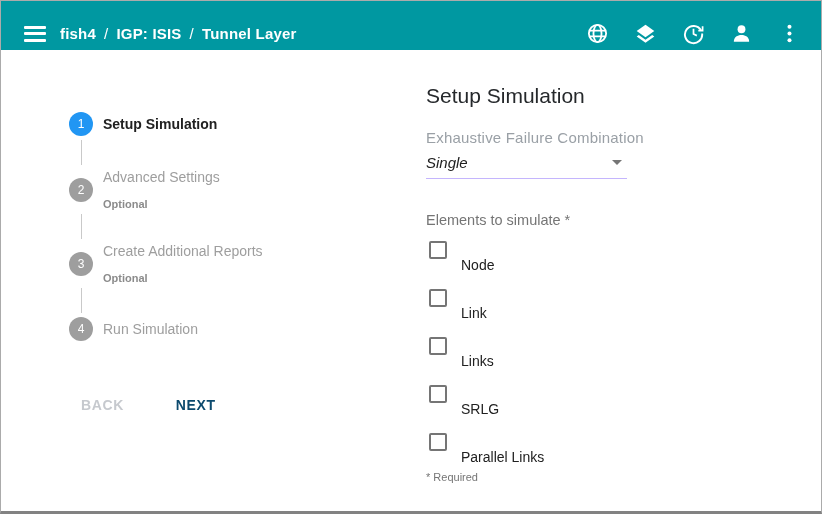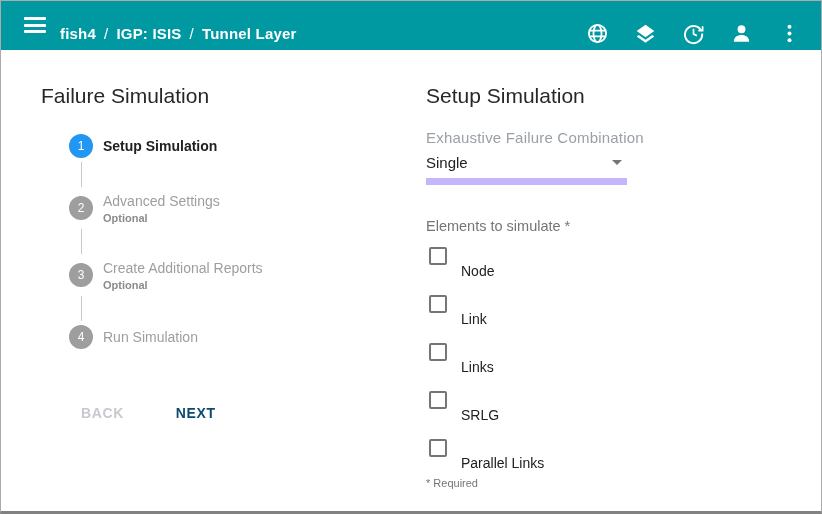--- a/index.html
+++ b/index.html
@@ -15,20 +15,21 @@
     border: 1px solid #ababab;
     border-bottom: 3px solid #828282;
     position: relative;
     overflow: hidden;
   }
   
   .app-header {
     height: 49px;
     background: #0098A1;
     display: flex;
+    align-items: center;
     padding: 16px 20px 0 23px;
   }
   .menu-btn {
     width: 22px; height: 16px;
     display: flex; flex-direction: column; justify-content: space-between;
     cursor: pointer; flex: none;
   }
   .menu-btn span { display: block; height: 3px; background: #fff; border-radius: 1px; }
   .breadcrumb {
     margin-left: 14px;
@@ -58,45 +59,46 @@
     width: 24px; height: 24px; border-radius: 50%;
     background: #9e9e9e; color: #fff;
     font-size: 12px; font-weight: 400;
     display: flex; align-items: center; justify-content: center;
     flex: none; margin-left: 28px;
   }
   .step.active .step-circle { background: #2196F3; }
   .step-texts { margin-left: 10px; display: flex; flex-direction: column; }
   .step-label { font-size: 14px; color: #9e9e9e; font-weight: 400; }
   .step.active .step-label { color: #212121; font-weight: 700; }
-  .step-sublabel { font-size: 11px; color: #8b8b8b; font-weight: 700; margin-top: 3px; }
+  .step-sublabel { font-size: 11px; color: #8b8b8b; font-weight: 700; margin-top: 13px; }
   .step.twoline { min-height: 34px; }
   .connector {
     width: 1px; height: 25px; background: #c9c9c9;
     margin: 4px 0 4px 39.5px;
   }
   .stepper-buttons { margin-top: 48px; margin-left: 24px; display: flex; gap: 20px; }
   .stepper-buttons button {
     background: none; border: none;
     font-family: inherit;
     font-size: 14px; font-weight: 600; letter-spacing: 0.6px;
     padding: 8px 16px; cursor: pointer;
   }
   .btn-back { color: #c6c9ce; }
   .btn-next { color: #0c4a6e; }
   
   .right-col { position: absolute; left: 425px; top: 84px; width: 280px; }
   .field-label { margin-top: 22px; font-size: 15px; color: #9aa0a6; letter-spacing: 0.2px; }
   .select-box {
     width: 201px; margin-top: 8px;
     padding-bottom: 7px;
-    border-bottom: 7px solid #c4b5fd;
+    border-bottom: 1px solid #c4b5fd;
     display: flex; align-items: center; justify-content: space-between;
     font-size: 15px; color: #212121;
     cursor: pointer;
+    font-style: italic;
   }
   .select-arrow {
     width: 0; height: 0;
     border-left: 5px solid transparent;
     border-right: 5px solid transparent;
     border-top: 5px solid #757575;
     margin-right: 5px;
   }
   .group-label { margin-top: 33px; font-size: 14.5px; color: #757575; }
   .checkbox-list { margin-top: 13px; }
@@ -158,21 +160,20 @@
         <svg viewBox="0 0 24 24" fill="#fff">
           <circle cx="12" cy="5" r="2.1"></circle>
           <circle cx="12" cy="12" r="2.1"></circle>
           <circle cx="12" cy="19" r="2.1"></circle>
         </svg>
       </span>
     </div>
   </header>
 
   <section class="left-col">
-    <h1 class="panel-title">Failure Simulation</h1>
 
     <div class="stepper">
 
       <div class="step active">
         <div class="step-circle">1</div>
         <div class="step-texts">
           <span class="step-label">Setup Simulation</span>
         </div>
       </div>
       <div class="connector"></div>

